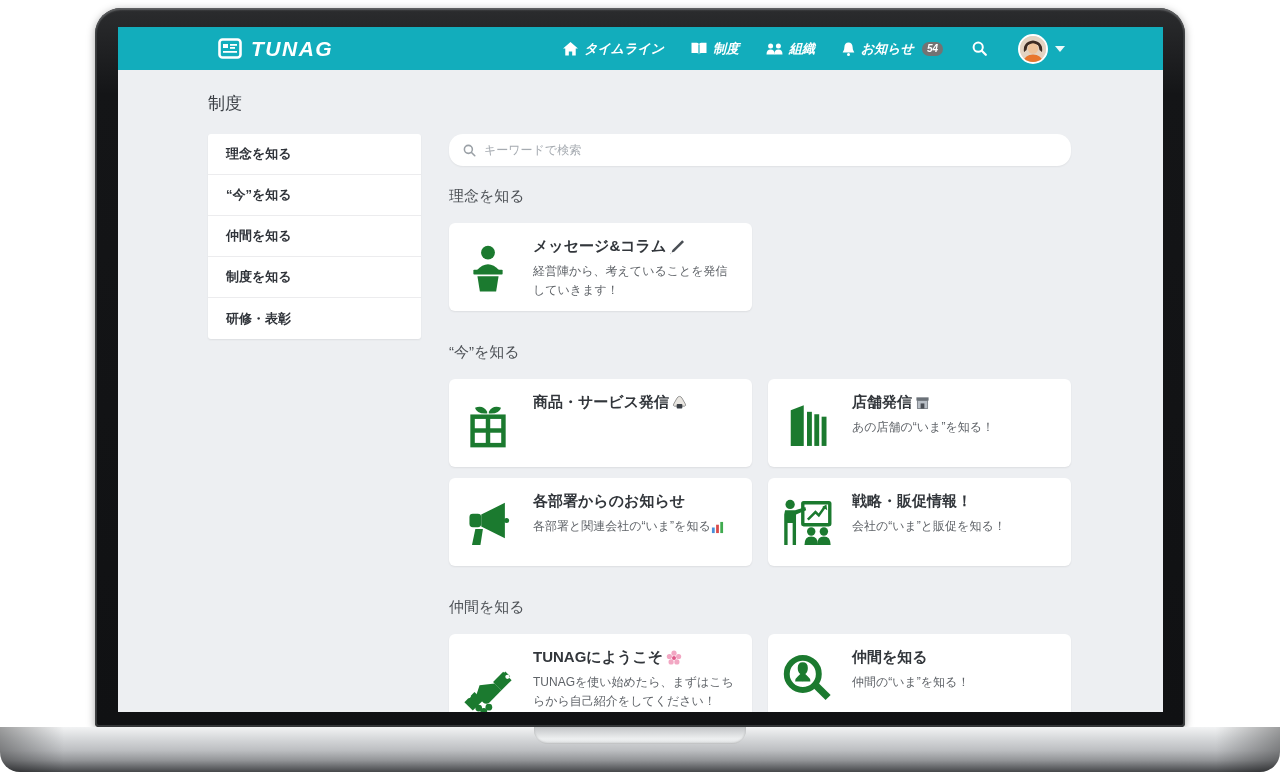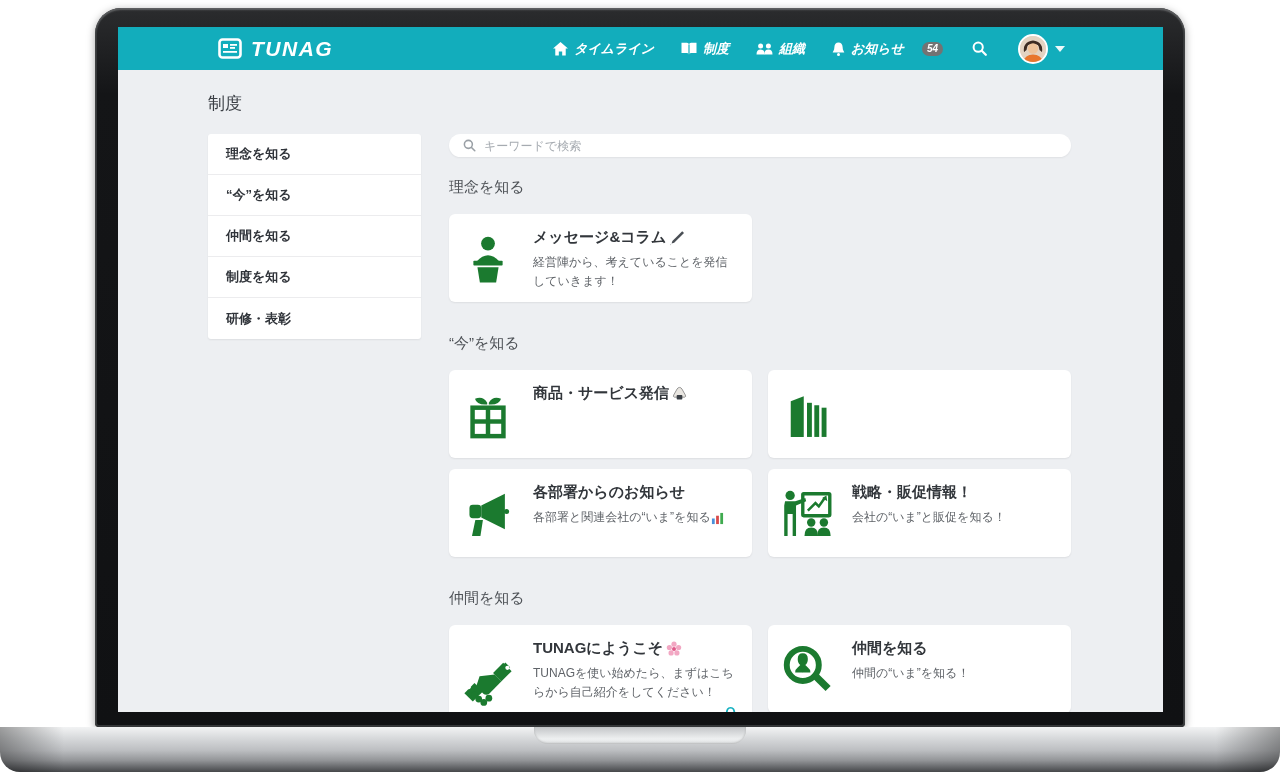--- a/index.html
+++ b/index.html
@@ -25,41 +25,41 @@
 
   
   .topbar { height:43px; background:#12adbc; display:flex; align-items:center;
     padding:0 98px 0 100px; color:#fff;font-style:italic; }
   .brand { display:flex; align-items:center; gap:9px; cursor:pointer; }
   .brand-name { font-size:21px; font-weight:bold; letter-spacing:1.5px; }
   .nav { margin-left:auto; display:flex; align-items:center; gap:27px; }
   .nav-item { display:flex; align-items:center; gap:6px; font-size:13px; font-weight:bold;
     cursor:pointer; white-space:nowrap;text-align:center; }
   .nav-badge { background:#737373; color:#fff; font-size:10px; font-weight:bold;
-    border-radius:9px; padding:2px 5px; line-height:1; margin-left:12px; }
+    border-radius:9px; padding:2px 5px; line-height:1; margin-left:2px; }
   .nav-search { margin-left:2px; cursor:pointer; display:flex; }
   .avatar-wrap { display:flex; align-items:center; gap:7px; margin-left:4px; cursor:pointer; }
   .avatar { width:30px; height:30px; border-radius:50%; border:2px solid #fff; overflow:hidden;
     background:#e7d6c6; display:block; }
   .caret { width:0; height:0; border-left:5px solid transparent; border-right:5px solid transparent;
     border-top:6px solid rgba(255,255,255,.92); }
 
   
   .page { height:642px; background:#edeff2; padding:22px 92px 0 90px; overflow:hidden; }
   .page-title { font-size:17px; color:#3b3f45; margin-bottom:19px; }
   .layout { display:flex; align-items:flex-start; }
 
   .sidebar { width:214px; background:#fff; border-radius:3px;
     box-shadow:0 1px 2px rgba(0,0,0,.07); }
   .side-item { padding:0 18px; height:41px; display:flex; align-items:center;
     font-size:13px; font-weight:bold; color:#30343a; border-bottom:1px solid #ececee; cursor:pointer; }
   .side-item:last-child { border-bottom:none; }
 
   .main { margin-left:28px; width:622px; }
-  .searchbar { display:flex; align-items:center; gap:8px; background:#fff; height:23px;
+  .searchbar { display:flex; align-items:center; gap:8px; background:#fff; height:32px;
     border-radius:14px; padding:0 14px; box-shadow:0 1px 2px rgba(0,0,0,.06); margin-bottom:21px; }
   .searchbar input { border:none; outline:none; flex:1; font-size:12px; color:#444;
     font-family:inherit; background:transparent; }
   .searchbar input::placeholder { color:#a6abb1; }
 
   .section-heading { font-size:15px; color:#4e5257; margin-bottom:17px; }
   .cards { display:grid; grid-template-columns:303px 303px; gap:11px 16px;
     align-items:start; margin-bottom:32px; }
   .card { background:#fff; border-radius:6px; box-shadow:0 1px 2px rgba(0,0,0,.07);
     min-height:88px; padding:14px 14px 12px 10px; display:flex; gap:16px; cursor:pointer; }
@@ -243,20 +243,33 @@
               <div class="card-icon">
                 <svg width="52" height="52" viewBox="0 0 64 64">
                     <g fill="#1b7a2f">
                       <polygon points="12,15 28,9 28,59 12,59"></polygon>
                       <rect x="32" y="17" width="6" height="42"></rect>
                       <rect x="41" y="20" width="6" height="39"></rect>
                       <rect x="50" y="23" width="6" height="36"></rect>
                     </g>
                   </svg>
               </div>
+              <div class="card-body">
+                <div class="card-title">
+                    <span>店舗発信</span>
+                    <span class="emoji">
+                      <svg width="15" height="15" viewBox="0 0 16 16">
+                        <rect x="2.5" y="6" width="11" height="8.5" fill="#b9bfc6" stroke="#6b7178" stroke-width="0.8"></rect>
+                        <rect x="1.5" y="2.5" width="13" height="3.5" fill="#6b7178"></rect>
+                        <rect x="6" y="9" width="4" height="5.5" fill="#4a4f55"></rect>
+                      </svg>
+                    </span>
+                  </div>
+                <div class="card-desc">あの店舗の“いま”を知る！</div>
+              </div>
             </div>
 
             <div class="card">
               <div class="card-icon">
                 <svg width="54" height="54" viewBox="0 0 64 64">
                     <g fill="#1b7a2f">
                       <polygon points="24,22 52,8 52,50 24,36"></polygon>
                       <rect x="10" y="21" width="14" height="16" rx="4"></rect>
                       <circle cx="54" cy="29" r="3"></circle>
                       <polygon points="17,39 26,39 23,58 13,58"></polygon>

